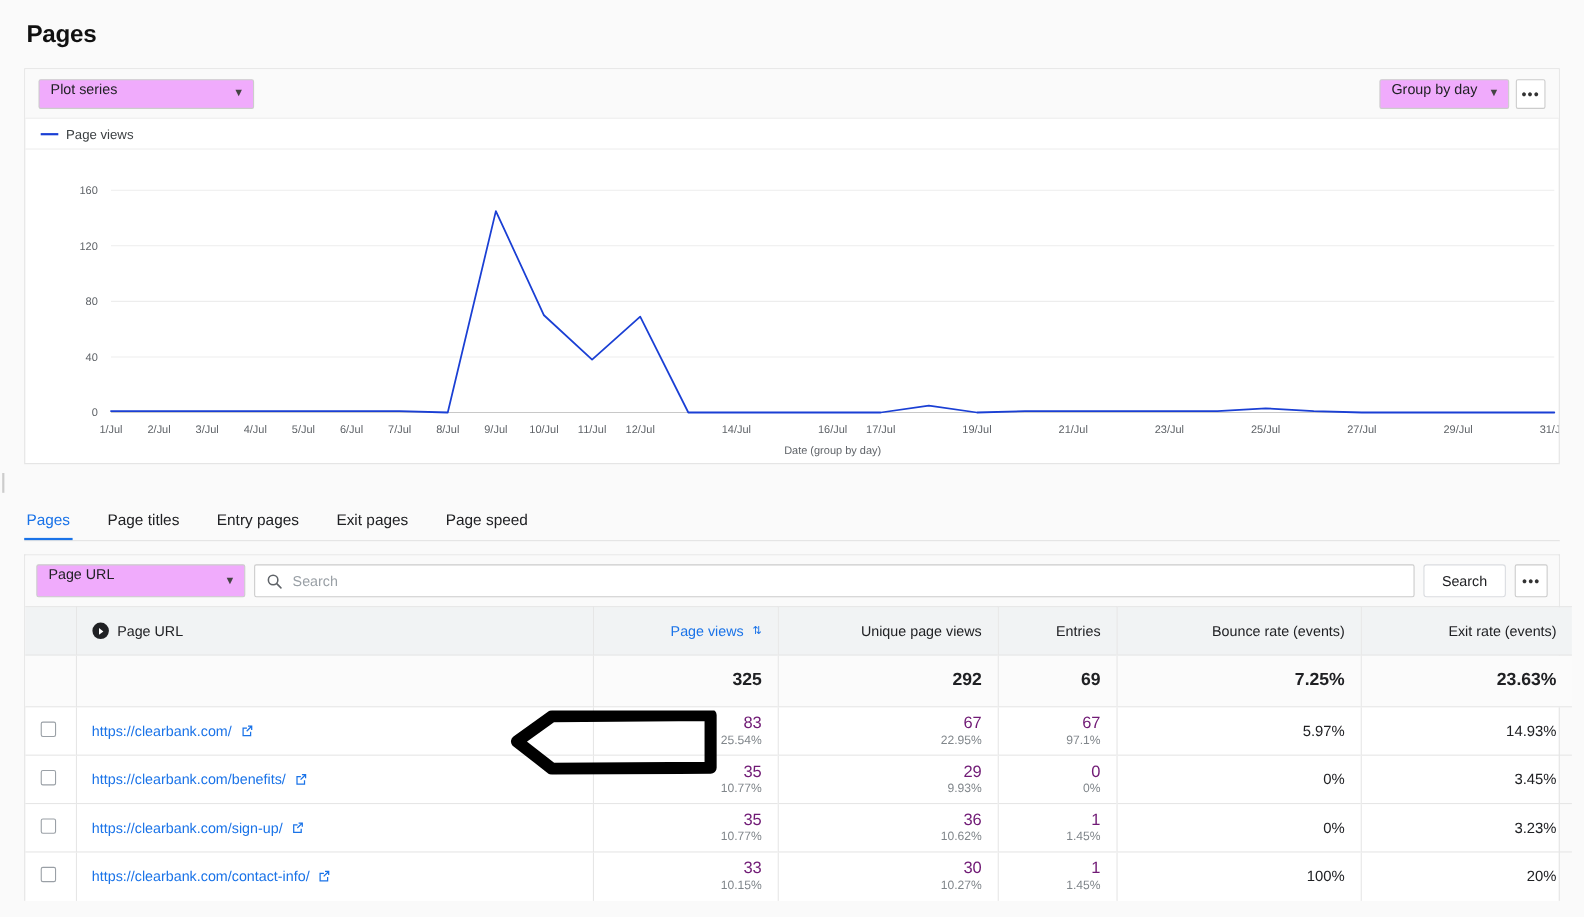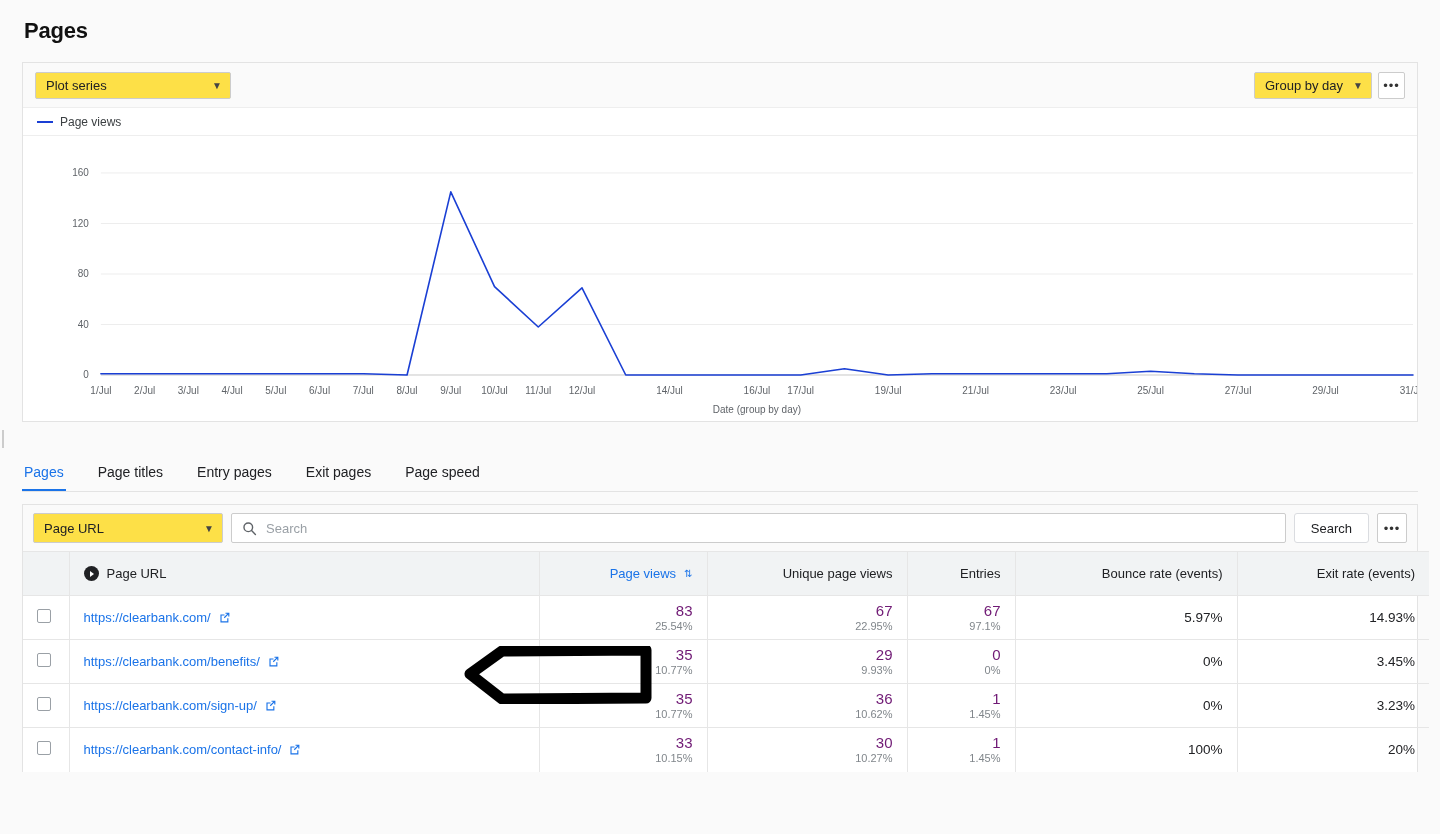--- a/index.html
+++ b/index.html
@@ -63,24 +63,23 @@
     background: #fafafa;
     border-bottom: 1px solid #eee;
   }
   .select {
     height: 27px;
     min-width: 120px;
     padding: 0 26px 0 10px;
     font-size: 13px;
     border: 1px solid #ccc;
     border-radius: 2px;
-    background: #fde047;
+    background: #f0abfc;
     color: #202124;
     display: inline-flex;
-    align-items: center;
     position: relative;
     cursor: pointer;
     white-space: nowrap;
   }
   .select .chev {
     position: absolute; right: 8px; top: 50%;
     transform: translateY(-50%);
     font-size: 10px; color: #444;
   }
   .select.plot-series { width: 196px; }
@@ -421,20 +420,29 @@
               </div>
           </th>
           <th class="num">
             <div class="th-inner right">
                 <span>Exit rate (events)</span>
               </div>
           </th>
         </tr>
       </thead>
       <tbody>
+        <tr class="totals">
+          <td></td>
+          <td></td>
+          <td class="num">325</td>
+          <td class="num">292</td>
+          <td class="num">69</td>
+          <td class="num">7.25%</td>
+          <td class="num">23.63%</td>
+        </tr>
       <tr class="data-row">
             <td><span class="checkbox"></span></td>
             <td>
               <div class="url-cell">
                 <span class="url-link">https://clearbank.com/</span>
                 <svg class="ext-icon" width="13" height="13" viewBox="0 0 16 16">
                   <path d="M3 4.2 h5 v1.4 H4.4 v7 h7 V9 h1.4 v5 H3 Z" fill="#1a73e8"></path>
                   <path d="M9.2 2 H14 v4.8 h-1.4 V4.4 L8.2 8.8 L7.2 7.8 l4.4-4.4 H9.2 Z" fill="#1a73e8"></path>
                 </svg>
               </div>

